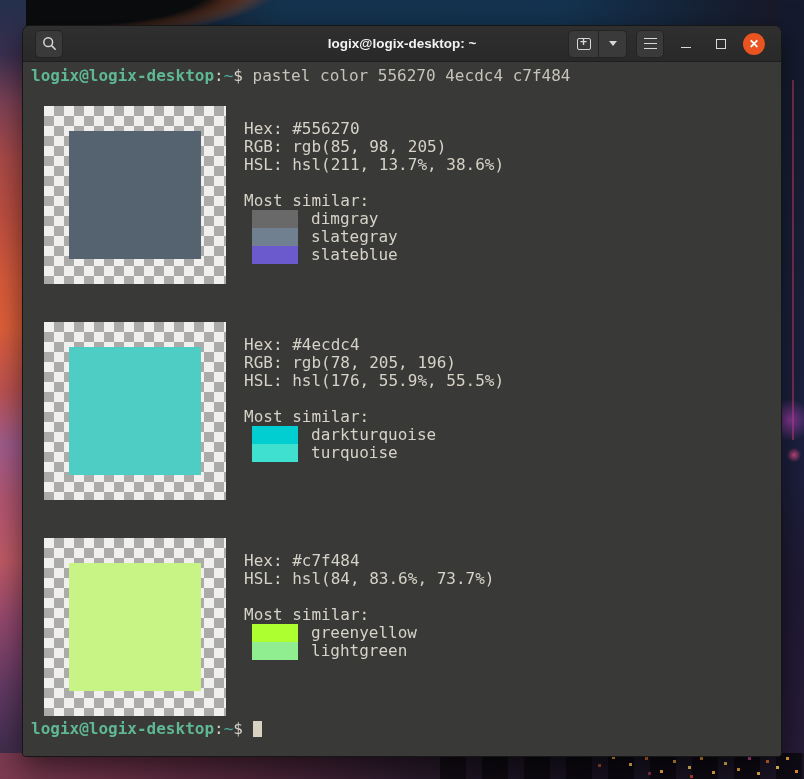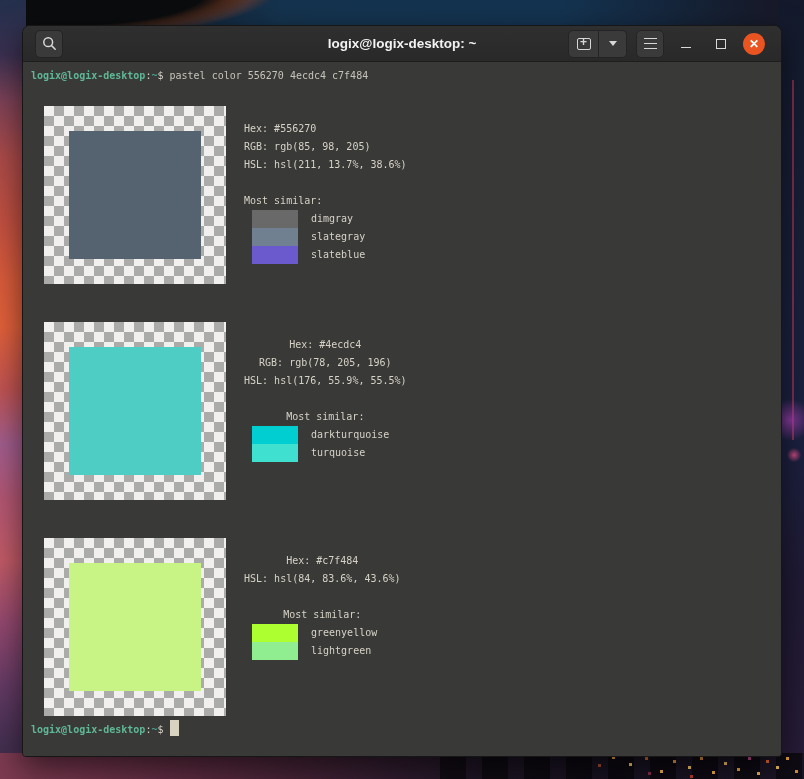--- a/index.html
+++ b/index.html
@@ -60,31 +60,31 @@
   .win-ctl { width:26px; height:26px; display:flex; align-items:center; justify-content:center; }
   .min-glyph { width:10px; height:1.7px; background:#d9d9d9; margin-top:8px; }
   .max-glyph { width:10px; height:10px; border:1.6px solid #d9d9d9; }
   .close-btn { width:22px; height:22px; border-radius:50%;
     display:flex; align-items:center; justify-content:center; }
   .close-x { color:#fff; font-size:12px; font-weight:bold; line-height:1; }
   .mag { display:block; }
 
   
   .screen { height:695px; padding:5px 0 0 8px;
-    font-family:"DejaVu Sans Mono", monospace; font-size:10px; line-height:18px;
+    font-family:"DejaVu Sans Mono", monospace; font-size:16px; line-height:18px;
     color:#d6d2c7; }
   .pre { white-space:pre; }
   .prompt-user { color:#5fb795; font-weight:bold; }
   .prompt-sym { color:#d6d2c7; }
   .prompt-path { color:#4fae9b; }
   .cmd { color:#c6c3ba; margin-left:1ch; }
   .cursor { display:inline-block; width:9px; height:16px; vertical-align:-3px; margin-left:1ch; }
 
   .color-block { position:relative; height:178px; margin-top:21px; }
-  .block-gap { margin-top:38px;text-align:center; }
+  .block-gap { margin-top:38px; }
   .checker { position:absolute; left:13px; top:0; width:182px; height:178px;
     background-color:#f1f0ee;
     background-image:
       linear-gradient(45deg,#ababa9 25%,transparent 25%,transparent 75%,#ababa9 75%),
       linear-gradient(45deg,#ababa9 25%,transparent 25%,transparent 75%,#ababa9 75%);
     background-size:20px 20px; background-position:0 0,10px 10px; }
   .swatch-inner { position:absolute; inset:25px; }
   .block-text { position:absolute; left:213px; top:14px; }
   .tline { height:18px; white-space:pre; }
   .lbl { }
@@ -196,21 +196,21 @@
         </div>
       </div>
     </div>
 
     <div class="color-block block-gap">
       <div class="checker">
         <div class="swatch-inner" style="background: rgb(199, 244, 132);"></div>
       </div>
       <div class="block-text">
         <div class="tline"><span class="lbl">Hex:</span><span class="val">#c7f484</span></div>
-        <div class="tline"><span class="lbl">HSL:</span><span class="val">hsl(84, 83.6%, 43.6%)</span></div>
+        <div class="tline"><span class="lbl">HSL:</span><span class="val">hsl(84, 83.6%, 73.7%)</span></div>
         <div class="tline blank"></div>
         <div class="tline">Most similar:</div>
         <div class="sim-row">
           <div class="sim-swatch" style="background: rgb(173, 255, 47);"></div>
           <span class="sim-name">greenyellow</span>
         </div>
         <div class="sim-row">
           <div class="sim-swatch" style="background: rgb(144, 238, 144);"></div>
           <span class="sim-name">lightgreen</span>
         </div>

